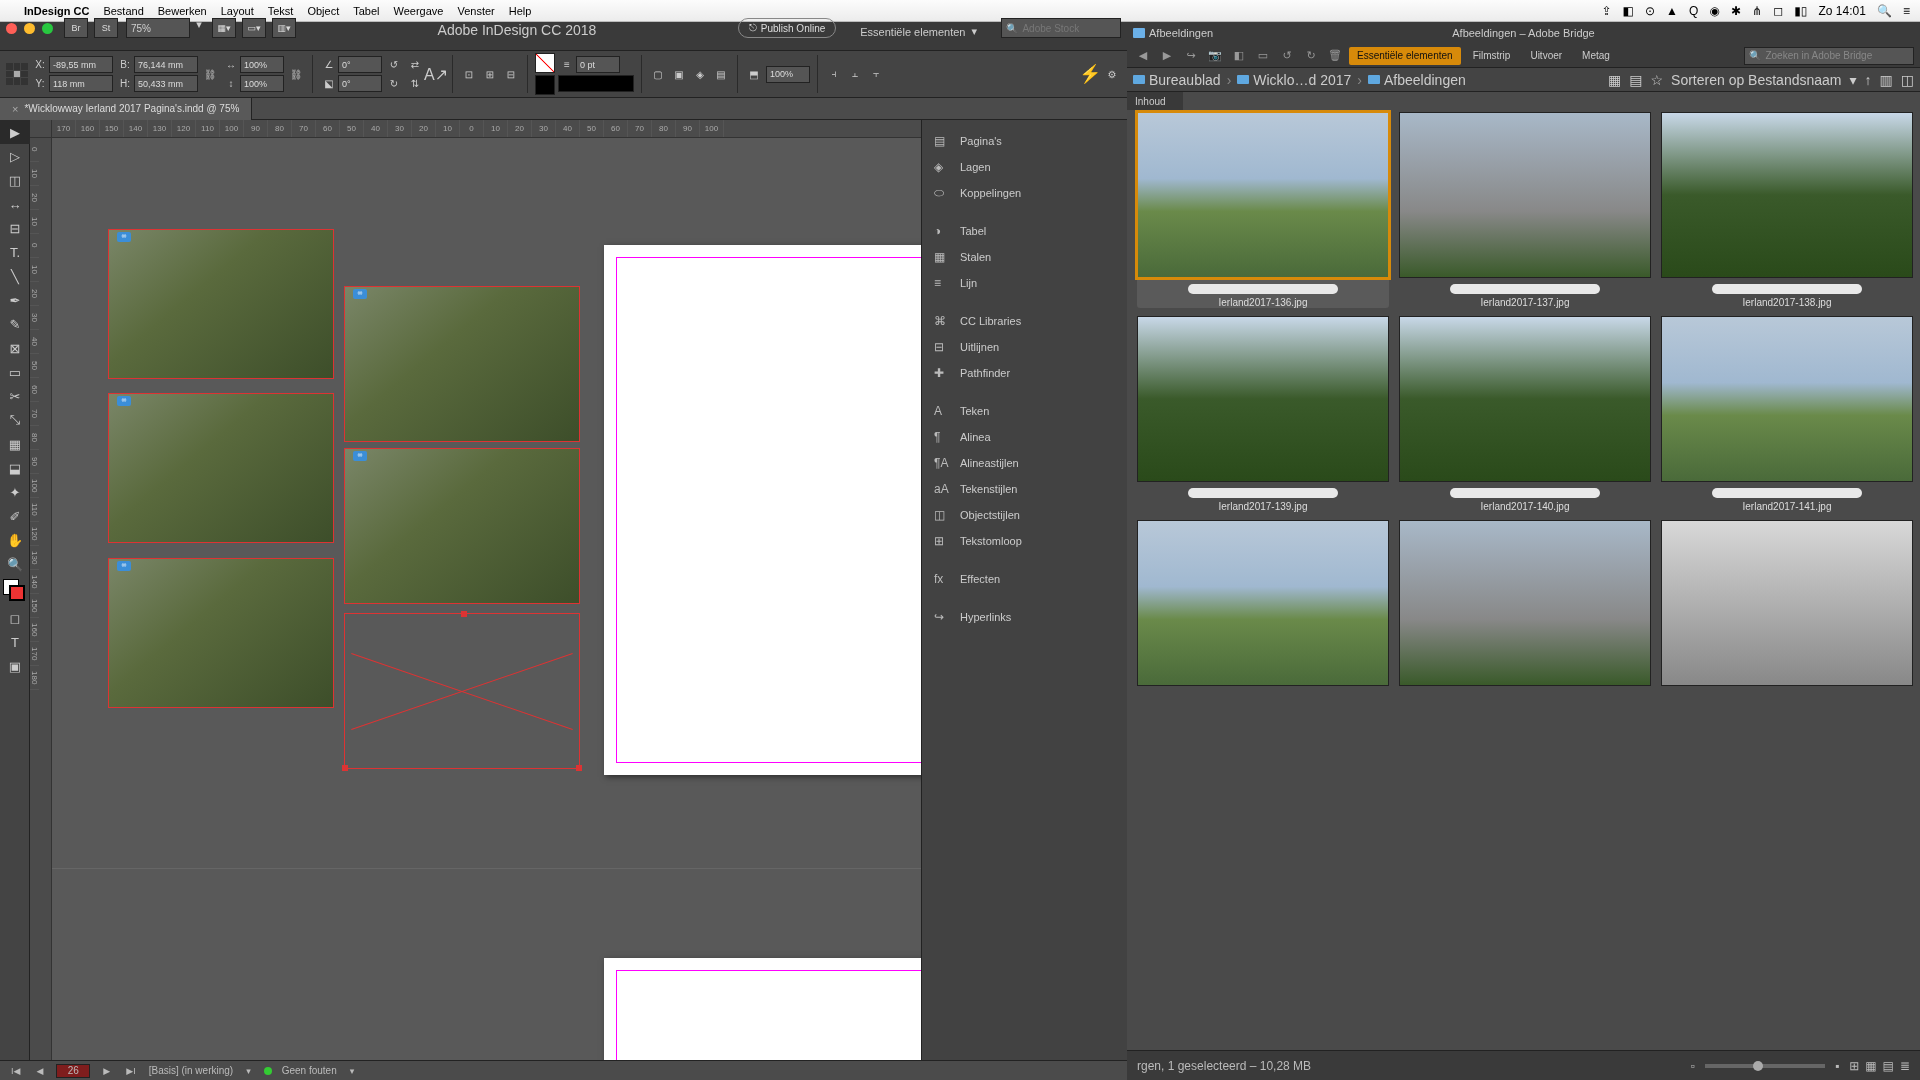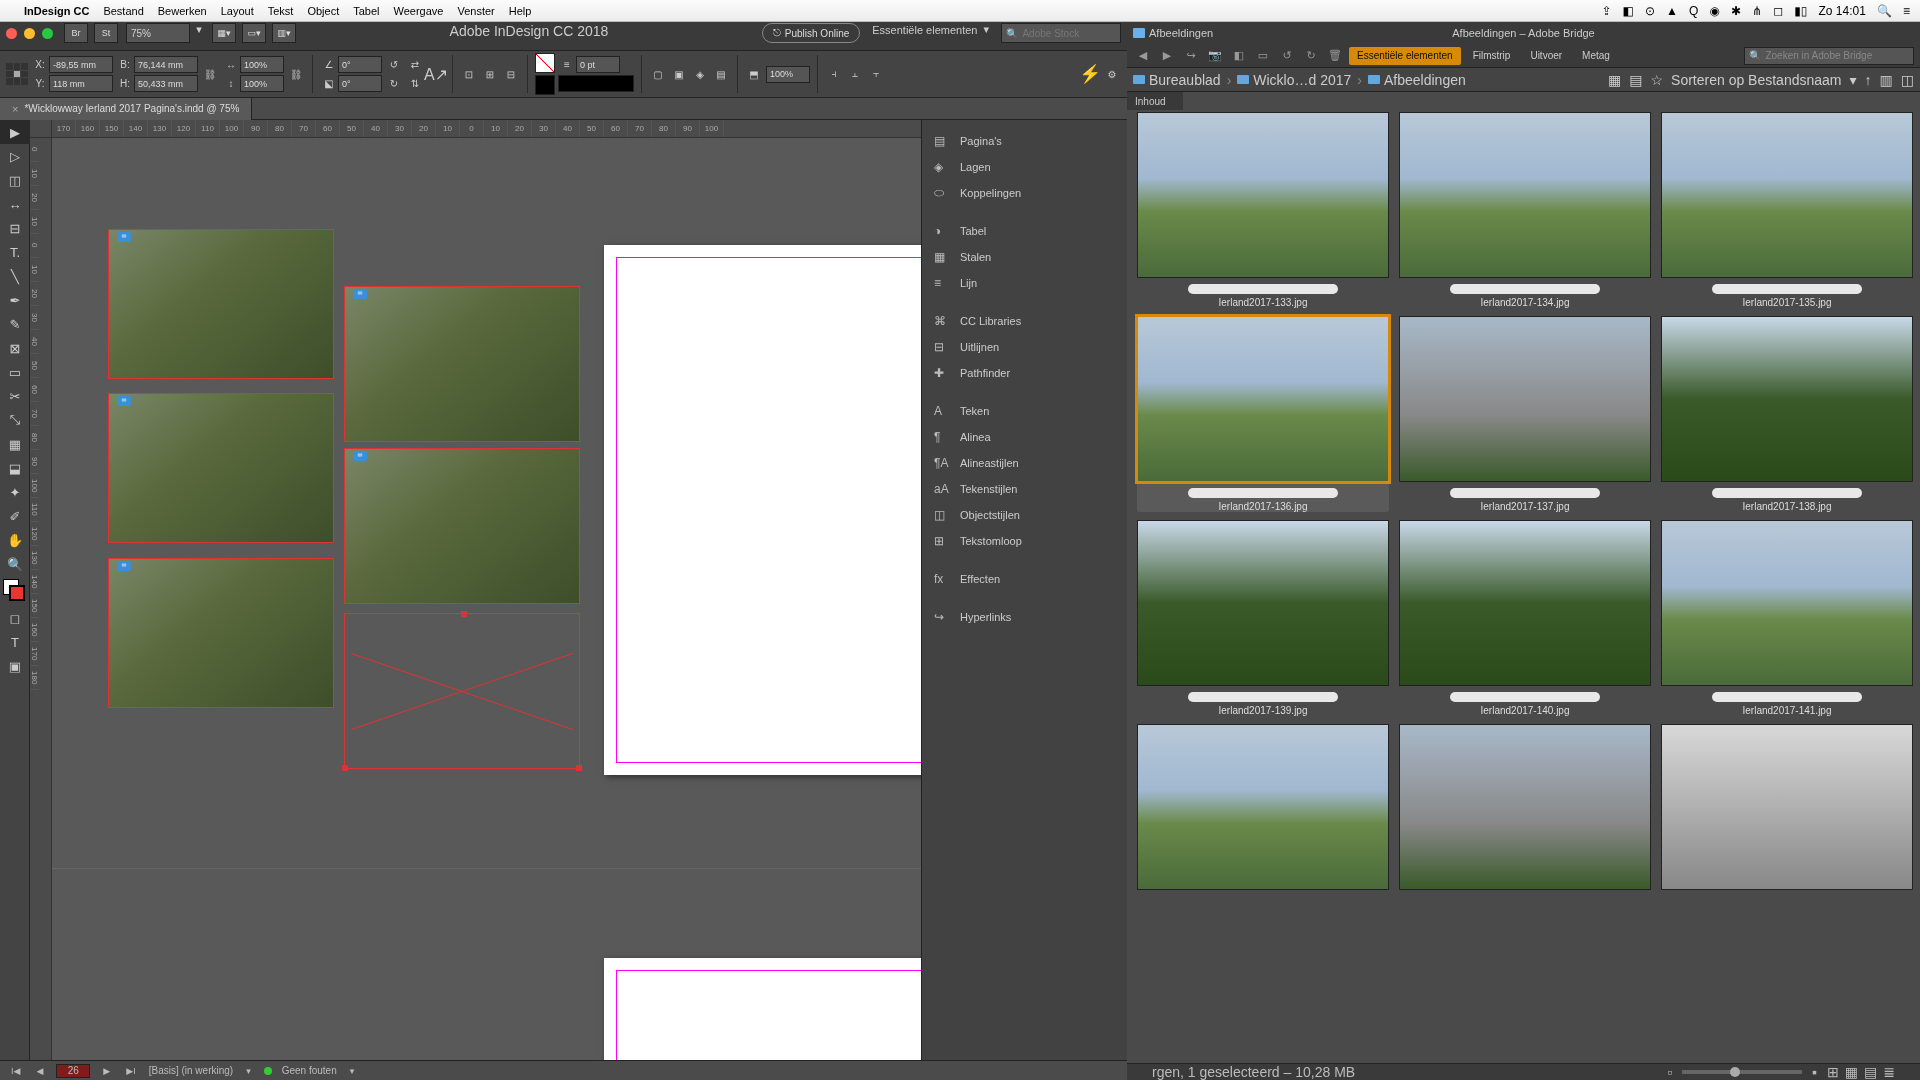--- a/index.html
+++ b/index.html
@@ -12,21 +12,21 @@
     .mac-menubar .menu-item{ margin-right:14px;}
     .mac-menubar .spacer{ flex:1;}
     .mac-menubar .tray span{ margin-left:8px; font-size:12px;}
     .mac-menubar .clock{ margin-left:8px; font-weight:500;}
     
     
     .workspace{ position:absolute; top:22px; left:0; width:1127px; height:1058px; display:flex; flex-direction:column; }
     .bridge{ position:absolute; top:22px; left:1127px; width:793px; height:1058px; background:#4a4a4a; display:flex; flex-direction:column;}
     
     
-    .id-appbar{ height:28px; background:#3a3a3a; display:flex; align-items:flex-start; padding:1px 6px;}
+    .id-appbar{ height:28px; background:#3a3a3a; display:flex; align-items:flex-end; padding:12px 6px;gap:12px;}
     .id-appbar .tl{display:flex;align-items:center; gap:2px;}
     .traffic{width:11px;height:11px;border-radius:50%;margin-right:5px;display:inline-block;}
     .t-red{background:#ff5f57;} .t-yel{background:#febc2e;} .t-grn{background:#28c840;}
     .br-btn{width:24px;height:20px;background:#555;border:1px solid #222;margin-left:4px;display:flex;align-items:center;justify-content:center;color:#ddd;font-size:9px;}
     .zoom-box{width:64px;height:20px;background:#555;border:1px solid #222;margin-left:6px;font-size:10px;padding:0 4px;display:flex;align-items:center;}
     .dd-caret{width:14px;height:20px;text-align:center;}
     .appbar-center{flex:1;text-align:center;color:#ccc;font-size:14px;}
     .publish-btn{height:20px;border-radius:10px;border:1px solid #888;padding:0 10px;display:flex;align-items:center;color:#ddd;font-size:10px;}
     .ws-dd{margin:0 12px;display:flex;align-items:center;color:#ccc;font-size:11px;}
     .stock-search{width:120px;height:20px;background:#555;border:1px solid #222;display:flex;align-items:center;color:#777;font-size:10px;padding:0 4px;}
@@ -111,21 +111,21 @@
     .thumb{width:252px;display:flex;flex-direction:column;align-items:center;}
     .thumb.sel .thumb-img{outline:3px solid #d78a0a;outline-offset:-1px;}
     .thumb.sel{background:#5a5a5a;border-radius:3px;}
     .thumb-img{width:252px;height:166px;background:linear-gradient(#b8c8d8 0%,#a0b8d0 40%,#6a8a4a 60%,#4a6a3a 100%);border:1px solid #222;}
     .thumb-img.forest{background:linear-gradient(#c8d8e8 0%,#3a5a2a 50%,#2a4a1a 100%);}
     .thumb-img.road{background:linear-gradient(#a8b8c8 0%,#888 60%,#3a5a2a 100%);}
     .thumb-img.sign{background:linear-gradient(#d8d8d8 0%,#888 100%);}
     .rating{width:150px;height:10px;background:#e8e8e8;border-radius:5px;margin-top:6px;}
     .thumb-label{font-size:10px;color:#ddd;margin-top:3px;}
     
-    .br-status{height:17px;background:#3a3a3a;border-top:1px solid #222;display:flex;align-items:center;padding:0 25px;font-size:14px;color:#bbb;}
+    .br-status{height:30px;background:#3a3a3a;border-top:1px solid #222;display:flex;align-items:center;padding:0 10px;font-size:12px;color:#bbb;}
     .br-status .thumb-slider{width:120px;height:4px;background:#666;margin:0 10px;position:relative;}
     .br-status .thumb-slider .knob{position:absolute;left:40%;top:-3px;width:10px;height:10px;background:#aaa;border-radius:50%;}
   </style>
 </head>
 <body>
 
 <div class="mac-menubar">
   <span class="apple"></span>
   <span class="appname">InDesign CC</span>
   <span class="menu-item">Bestand</span>
@@ -540,37 +540,20 @@
       <span>Sorteren op Bestandsnaam</span>
         <span>▾</span>
       <span>↑</span>
       <span>▥</span>
       <span>◫</span>
     </div>
   </div>
   <div class="br-content-tab">Inhoud</div>
   <div class="br-grid" id="br-grid">
       <div class="br-row">
-        <div class="thumb">
-          <div class="thumb-img "></div>
-          <div class="rating"></div>
-          <div class="thumb-label">Ierland2017-133.jpg</div>
-        </div>
-        <div class="thumb">
-          <div class="thumb-img "></div>
-          <div class="rating"></div>
-          <div class="thumb-label">Ierland2017-134.jpg</div>
-        </div>
-        <div class="thumb">
-          <div class="thumb-img "></div>
-          <div class="rating"></div>
-          <div class="thumb-label">Ierland2017-135.jpg</div>
-        </div>
-      </div>
-      <div class="br-row">
         <div class="thumb sel">
           <div class="thumb-img "></div>
           <div class="rating"></div>
           <div class="thumb-label">Ierland2017-136.jpg</div>
         </div>
         <div class="thumb">
           <div class="thumb-img road"></div>
           <div class="rating"></div>
           <div class="thumb-label">Ierland2017-137.jpg</div>
         </div>

